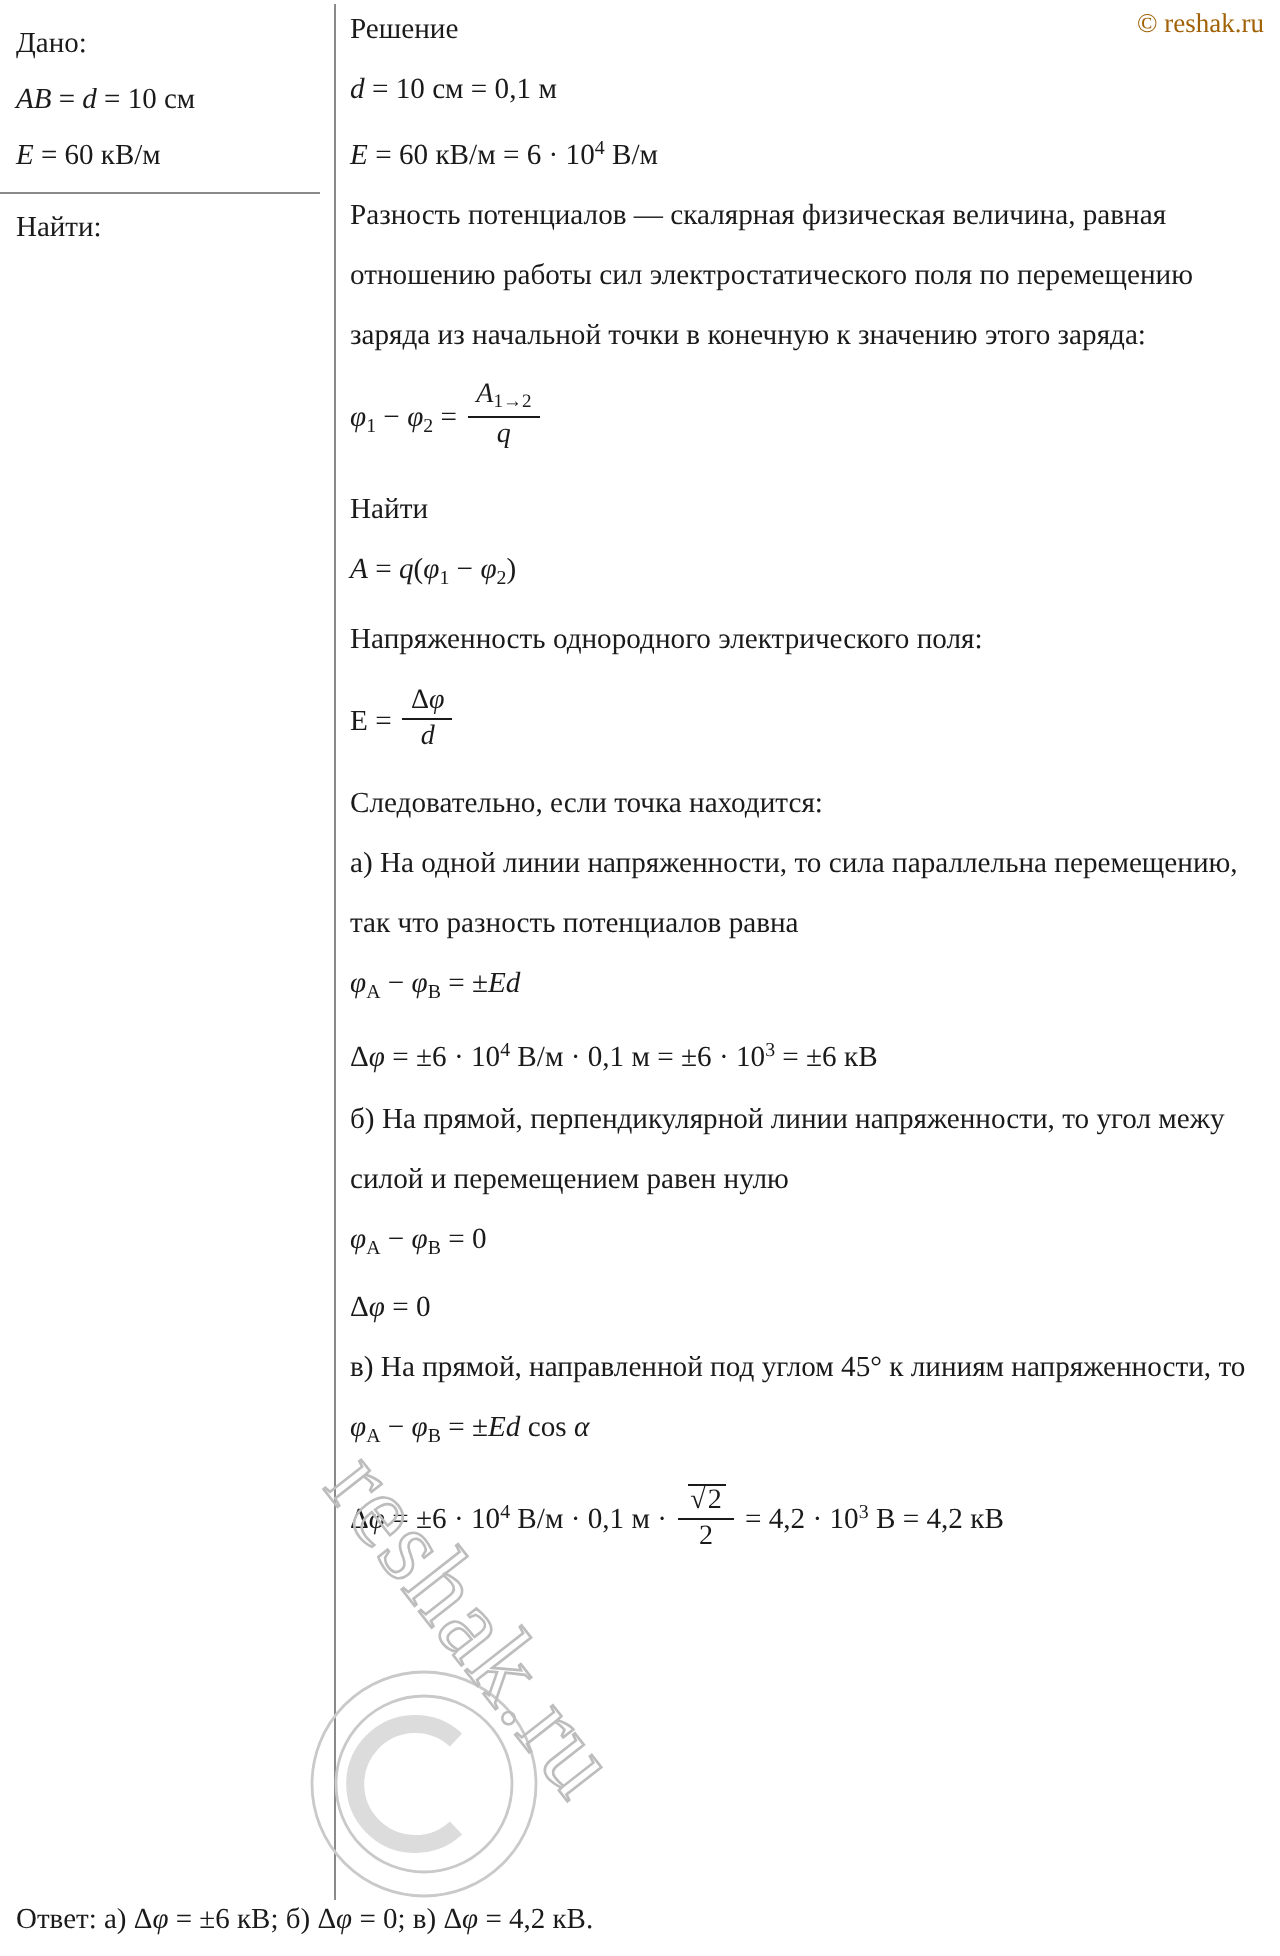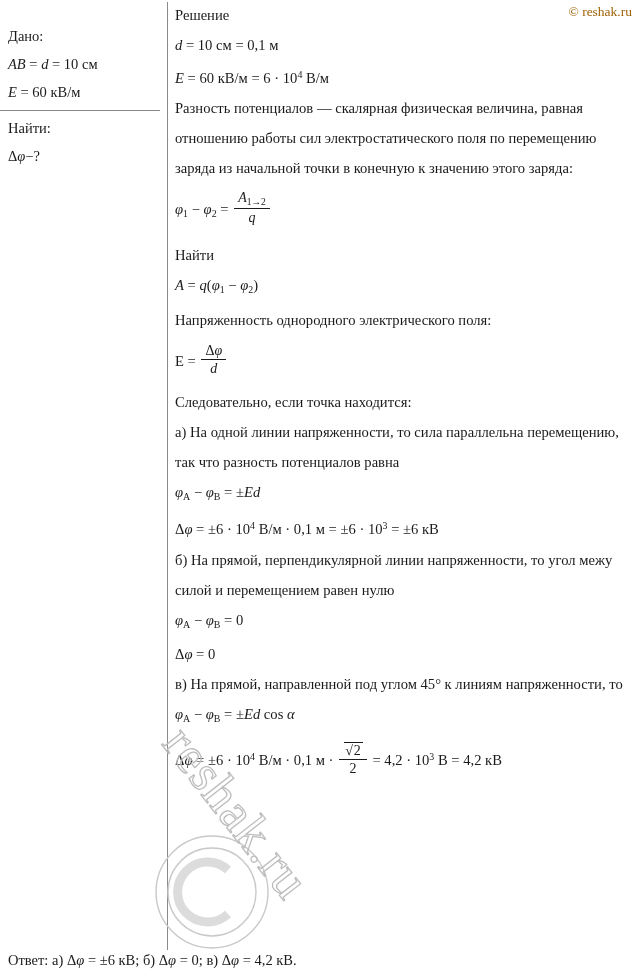--- a/index.html
+++ b/index.html
@@ -50,21 +50,21 @@
     top: 2px;
     width: 1.4px;
     height: 948px;
     background: #8a8a8a;
     z-index: 1;
   }
 
   
   .given {
     position: absolute;
-    left: 0; top: 16px;
+    left: 0; top: 2px;
     width: 167px;
     padding: 6px 0 0 8px;
     box-sizing: border-box;
   }
   .given .line {
     font-size: 14.5px;
     line-height: 28px;
     white-space: nowrap;
   }
   .given .hr {
@@ -145,21 +145,20 @@
   <div class="wm-top">© reshak.ru</div>
 
   <div class="divider"></div>
 
   <div class="given">
     <div class="line">Дано:</div>
     <div class="line"><span class="it">AB</span> = <span class="it">d</span> = 10 см</div>
     <div class="line"><span class="it">E</span> = 60 кВ/м</div>
     <div class="hr"></div>
     <div class="line">Найти:</div>
-    <div class="line">Δ<span class="it">φ</span>−?</div>
   </div>
 
   <div class="solution">
 
     <div class="line">Решение</div>
 
     <div class="line"><span class="it">d</span> = 10 см = 0,1 м</div>
 
     <div class="line"><span class="it">E</span> = 60 кВ/м = 6 · 10<span class="sup">4</span> В/м</div>
 

